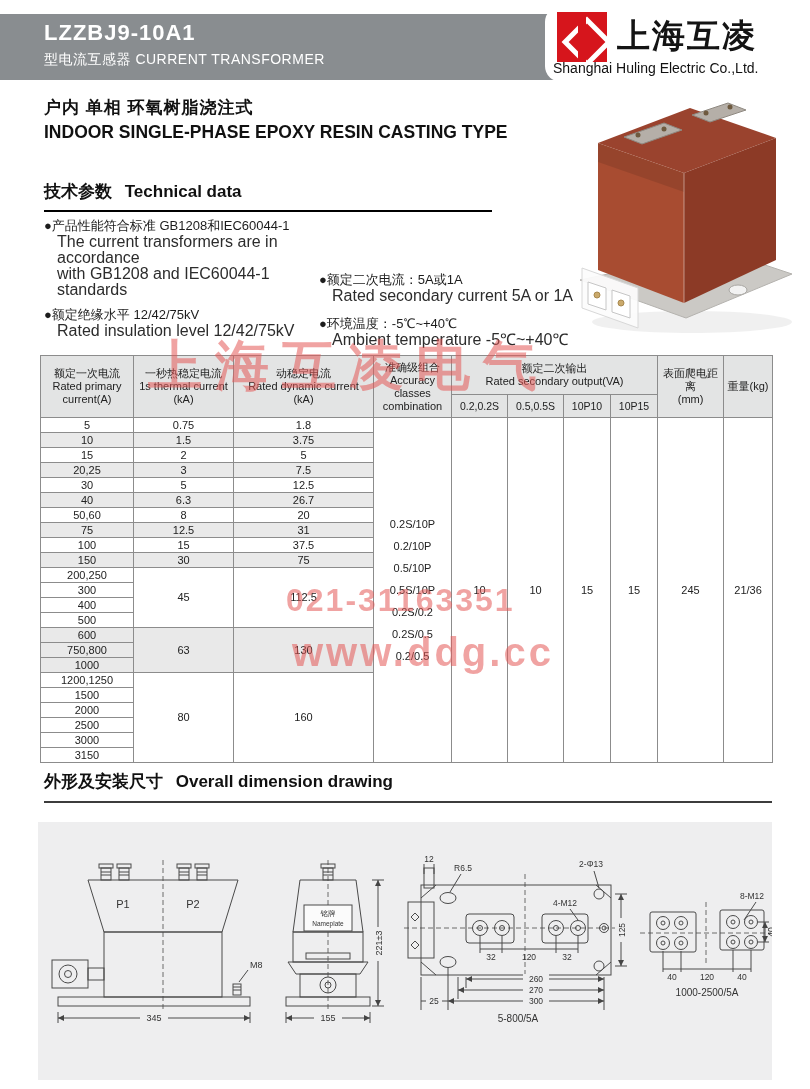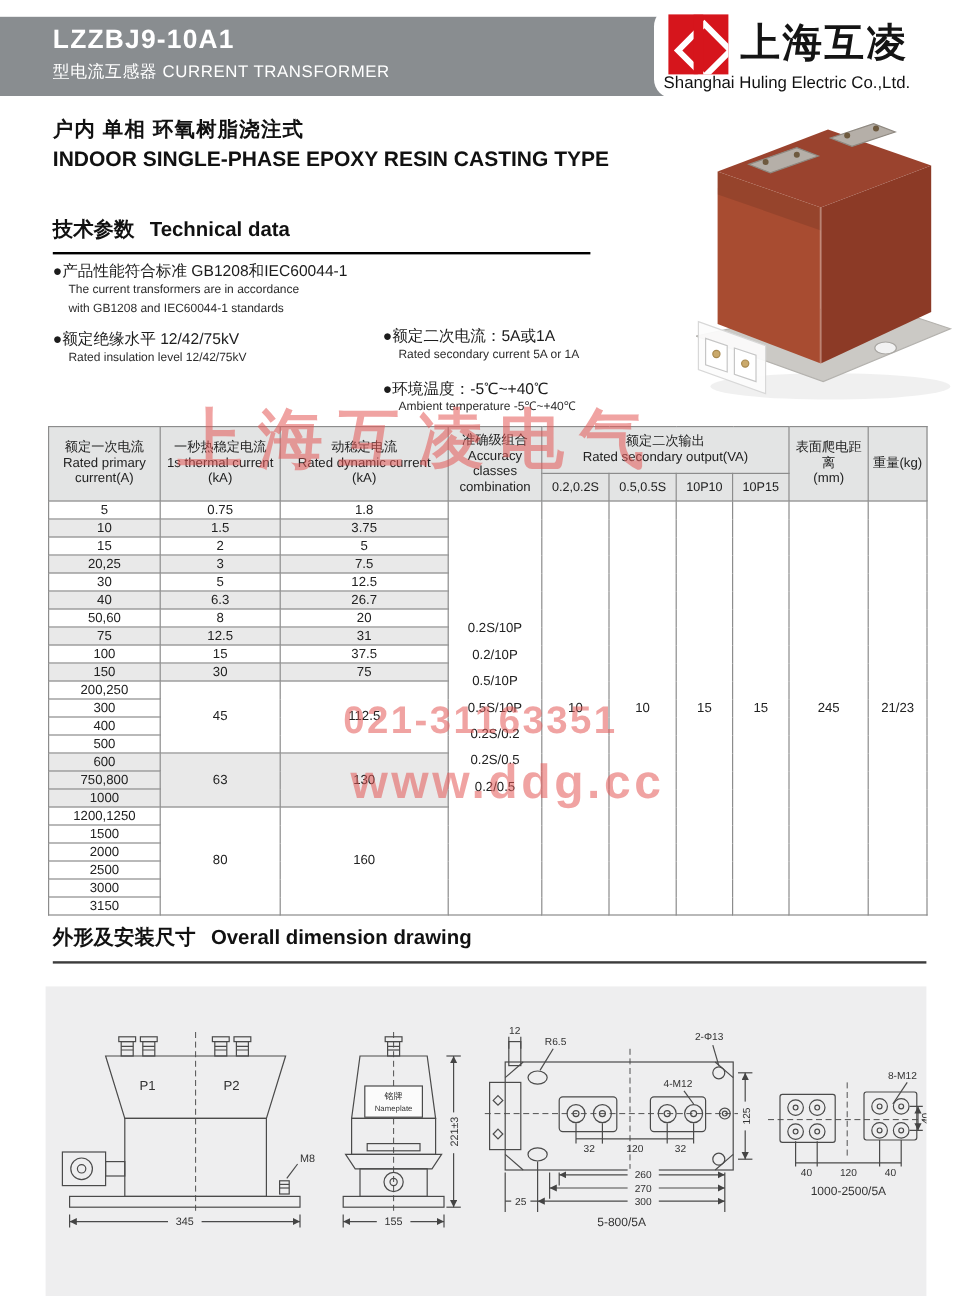--- a/index.html
+++ b/index.html
@@ -25,21 +25,21 @@
   
   .tech-head{position:absolute;left:44px;top:180px;width:448px;border-bottom:2px solid #000000;
              padding-bottom:7px;font-size:17px;font-weight:bold;color:#111;}
   .tech-head .en{font-weight:600;margin-left:8px;}
 
   
   .bullets-left{position:absolute;left:44px;top:218px;width:262px;}
   .bullets-right{position:absolute;left:308px;top:272px;width:270px;margin-left:11px;}
   .bullet{margin-bottom:9px;}
   .bullet .cn{font-size:13px;color:#1c1c1c;line-height:16px;}
-  .bullet .en{font-size:10px;color:#2c2c2c;line-height:16px;padding-left:13px;}
+  .bullet .en{font-size:16px;color:#2c2c2c;line-height:16px;padding-left:13px;}
 
   
   .wm{position:absolute;font-weight:bold;color:rgba(228,88,86,0.55);z-index:6;pointer-events:none;white-space:nowrap;}
   .wm1{left:148px;top:330px;font-size:54px;letter-spacing:13px;}
   .wm2{left:262px;top:582px;font-size:32px;letter-spacing:2px;margin-left:24px;}
   .wm3{left:292px;top:630px;font-size:40px;letter-spacing:3px;}
 
   
   .spec-wrap{position:absolute;left:40px;top:355px;z-index:2;}
   table.spec{border-collapse:collapse;width:732px;table-layout:fixed;}
@@ -187,21 +187,21 @@
 0.5/10P
 0.5S/10P
 0.2S/0.2
 0.2S/0.5
 0.2/0.5</td>
             <td rowspan="23">10</td>
             <td rowspan="23">10</td>
             <td rowspan="23">15</td>
             <td rowspan="23">15</td>
             <td rowspan="23">245</td>
-            <td rowspan="23">21/23</td>
+            <td rowspan="23">21/36</td>
           </tr>
           <tr>
             <td class="shade">10</td>
             <td rowspan="1" class="shade">1.5</td>
             <td rowspan="1" class="shade">3.75</td>
           </tr>
           <tr>
             <td>15</td>
             <td rowspan="1">2</td>
             <td rowspan="1">5</td>

